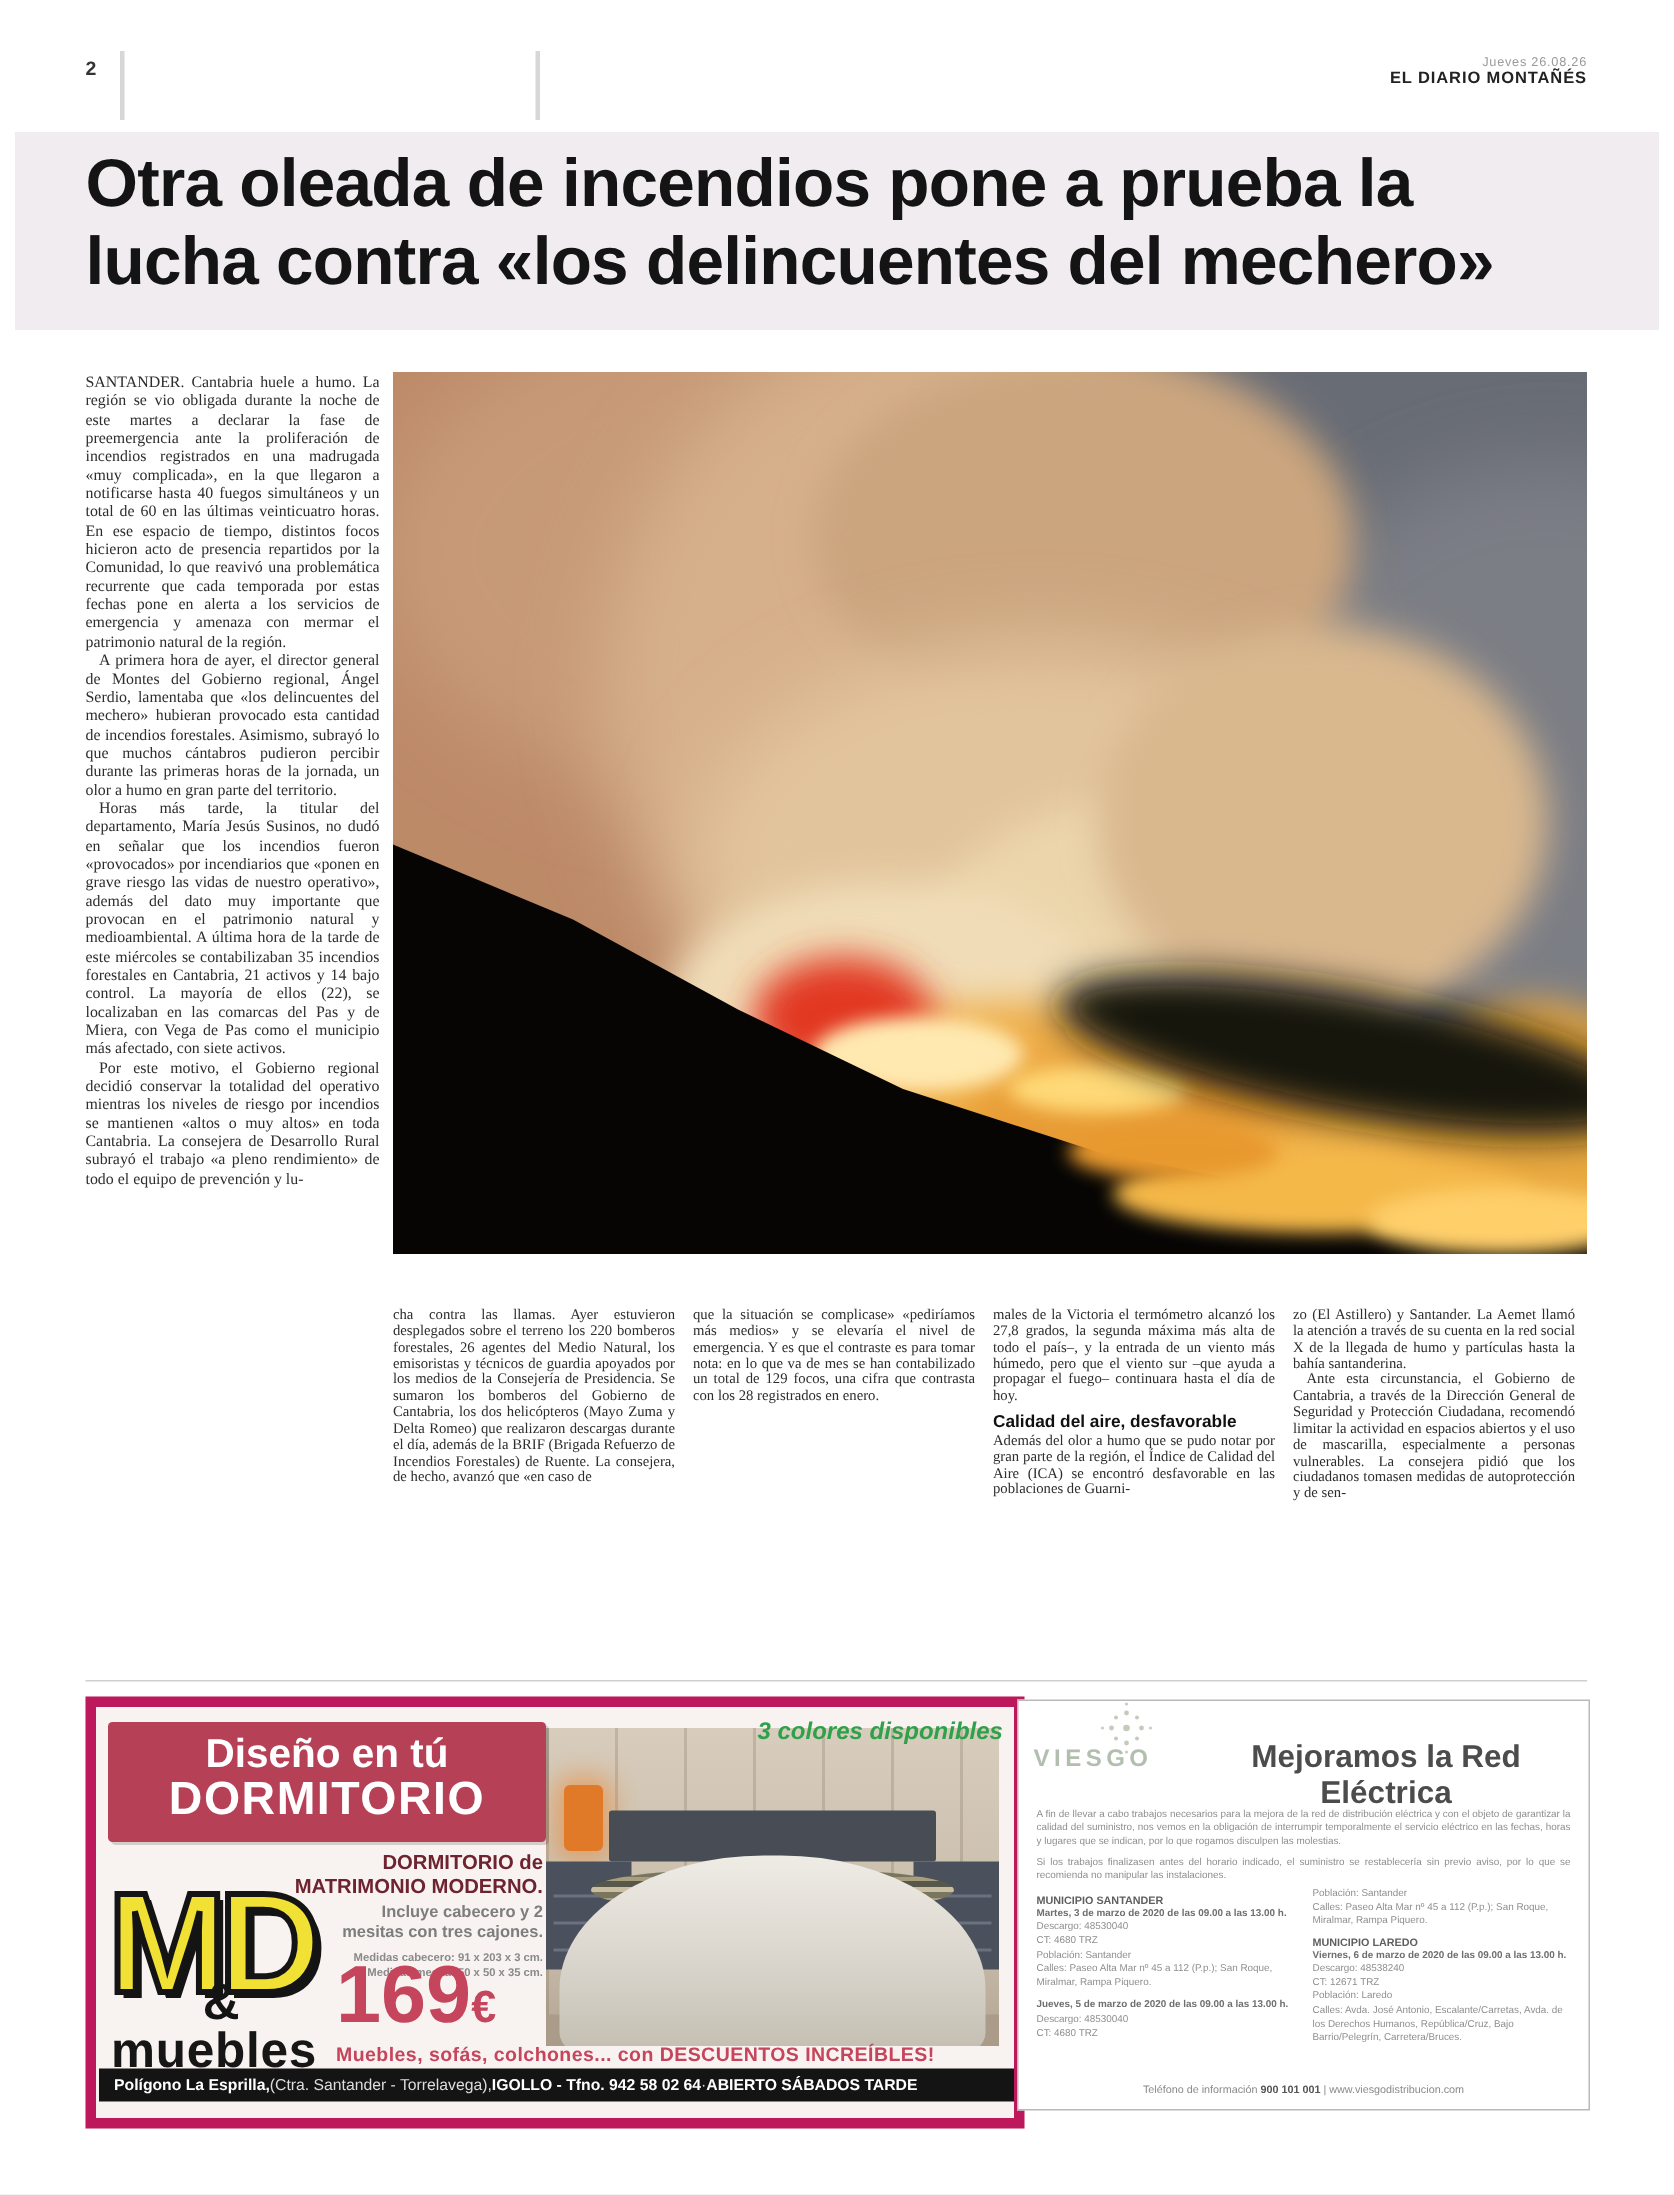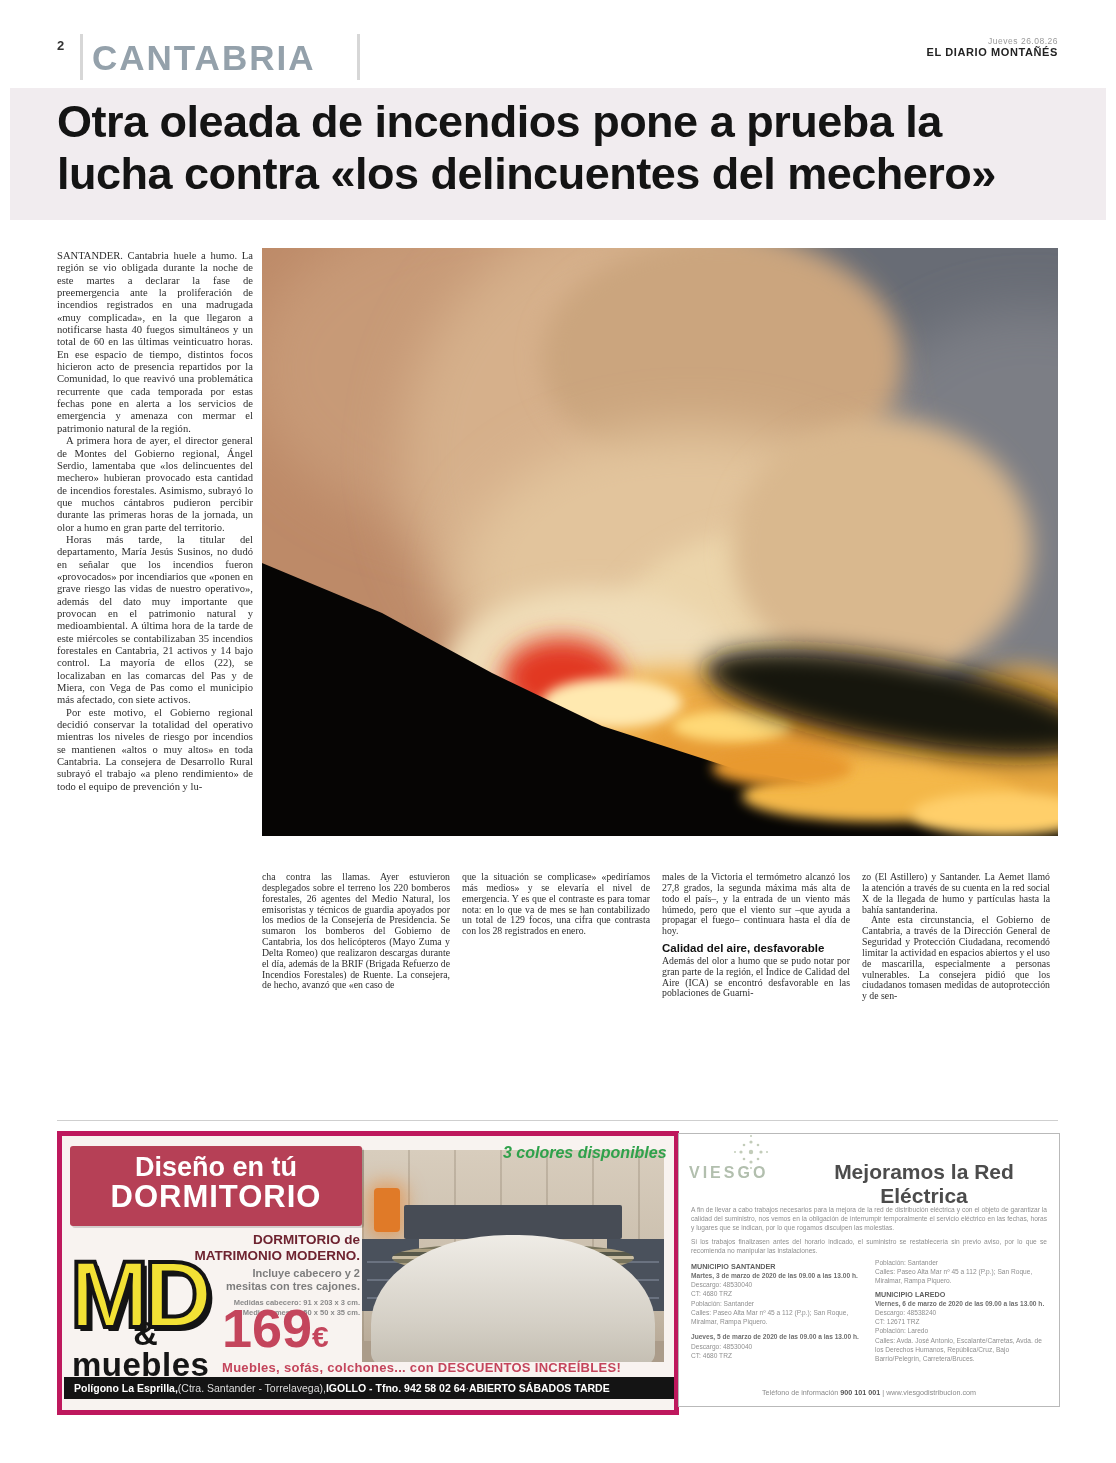--- a/index.html
+++ b/index.html
@@ -28,21 +28,21 @@
   .subhead{font-family:"Liberation Sans",sans-serif;font-weight:800;font-size:11.5px;
            margin:6px 0 2px 0 !important;text-indent:0 !important;color:#111;text-align:left;}
 
   
   .caption{font-size:10.3px;color:#333;}
   .caption .credit{font-weight:800;font-size:9px;color:#222;letter-spacing:.3px;}
 
   .hairline{height:1px;background:#cfcfcf;}
 
   
-  .ad-mueble{background:#f8f3f0;border:5px solid #be185d;overflow:hidden;}
+  .ad-mueble{background:#f8f3f0;border:7px solid #be185d;overflow:hidden;}
   .red-box{background:#b64056;color:#fff;text-align:center;border-radius:3px;
            box-shadow:2px 2px 0 rgba(0,0,0,.15);}
   .red-box .l1{font-size:27px;font-weight:800;line-height:1.05;padding-top:7px;}
   .red-box .l2{font-size:31px;font-weight:800;letter-spacing:1px;line-height:1.05;}
   .colores{color:#2fa14b;font-weight:800;font-style:italic;font-size:16px;margin-left:16px;}
   .dorm-t{color:#6e2330;font-weight:800;font-size:13.5px;line-height:1.15;text-align:right;}
   .dorm-s{color:#7d7d7d;font-weight:700;font-size:11px;line-height:1.2;text-align:right;}
   .dorm-m{color:#8a8a8a;font-weight:700;font-size:7.5px;line-height:1.3;text-align:right;}
   .md-logo{font-weight:900;line-height:.85;white-space:nowrap;}
   .md-logo .big{font-size:95px;color:#f2e135;-webkit-text-stroke:4px #141414;
@@ -83,21 +83,20 @@
   .v-footer{font-size:7.2px;color:#8a8a8a;text-align:center;}
   .v-footer b{color:#555;}
 </style>
 </head>
 <body>
 
 <div class="page">
 
   <div class="abs pagenum" style="left:57px;top:38px;">2</div>
   <div class="abs vbar" style="left:80px;top:34px;height:46px;"></div>
-  <div class="abs section-title" style="left:92px;top:40px;">CANTABRIA</div>
   <div class="abs vbar" style="left:357px;top:34px;height:46px;"></div>
   <div class="abs masthead" style="right:58px;top:36px;">
     <div class="date">Jueves 26.08.26</div>
     <div class="paper">EL DIARIO MONTAÑÉS</div>
   </div>
 
   <div class="abs headline-band" style="left:10px;top:88px;width:1096px;height:132px;"></div>
   <div class="abs headline" style="left:57px;top:96px;width:1010px;">
     <div>Otra oleada de incendios pone a prueba la</div>
     <div>lucha contra «los delincuentes del mechero»</div>

